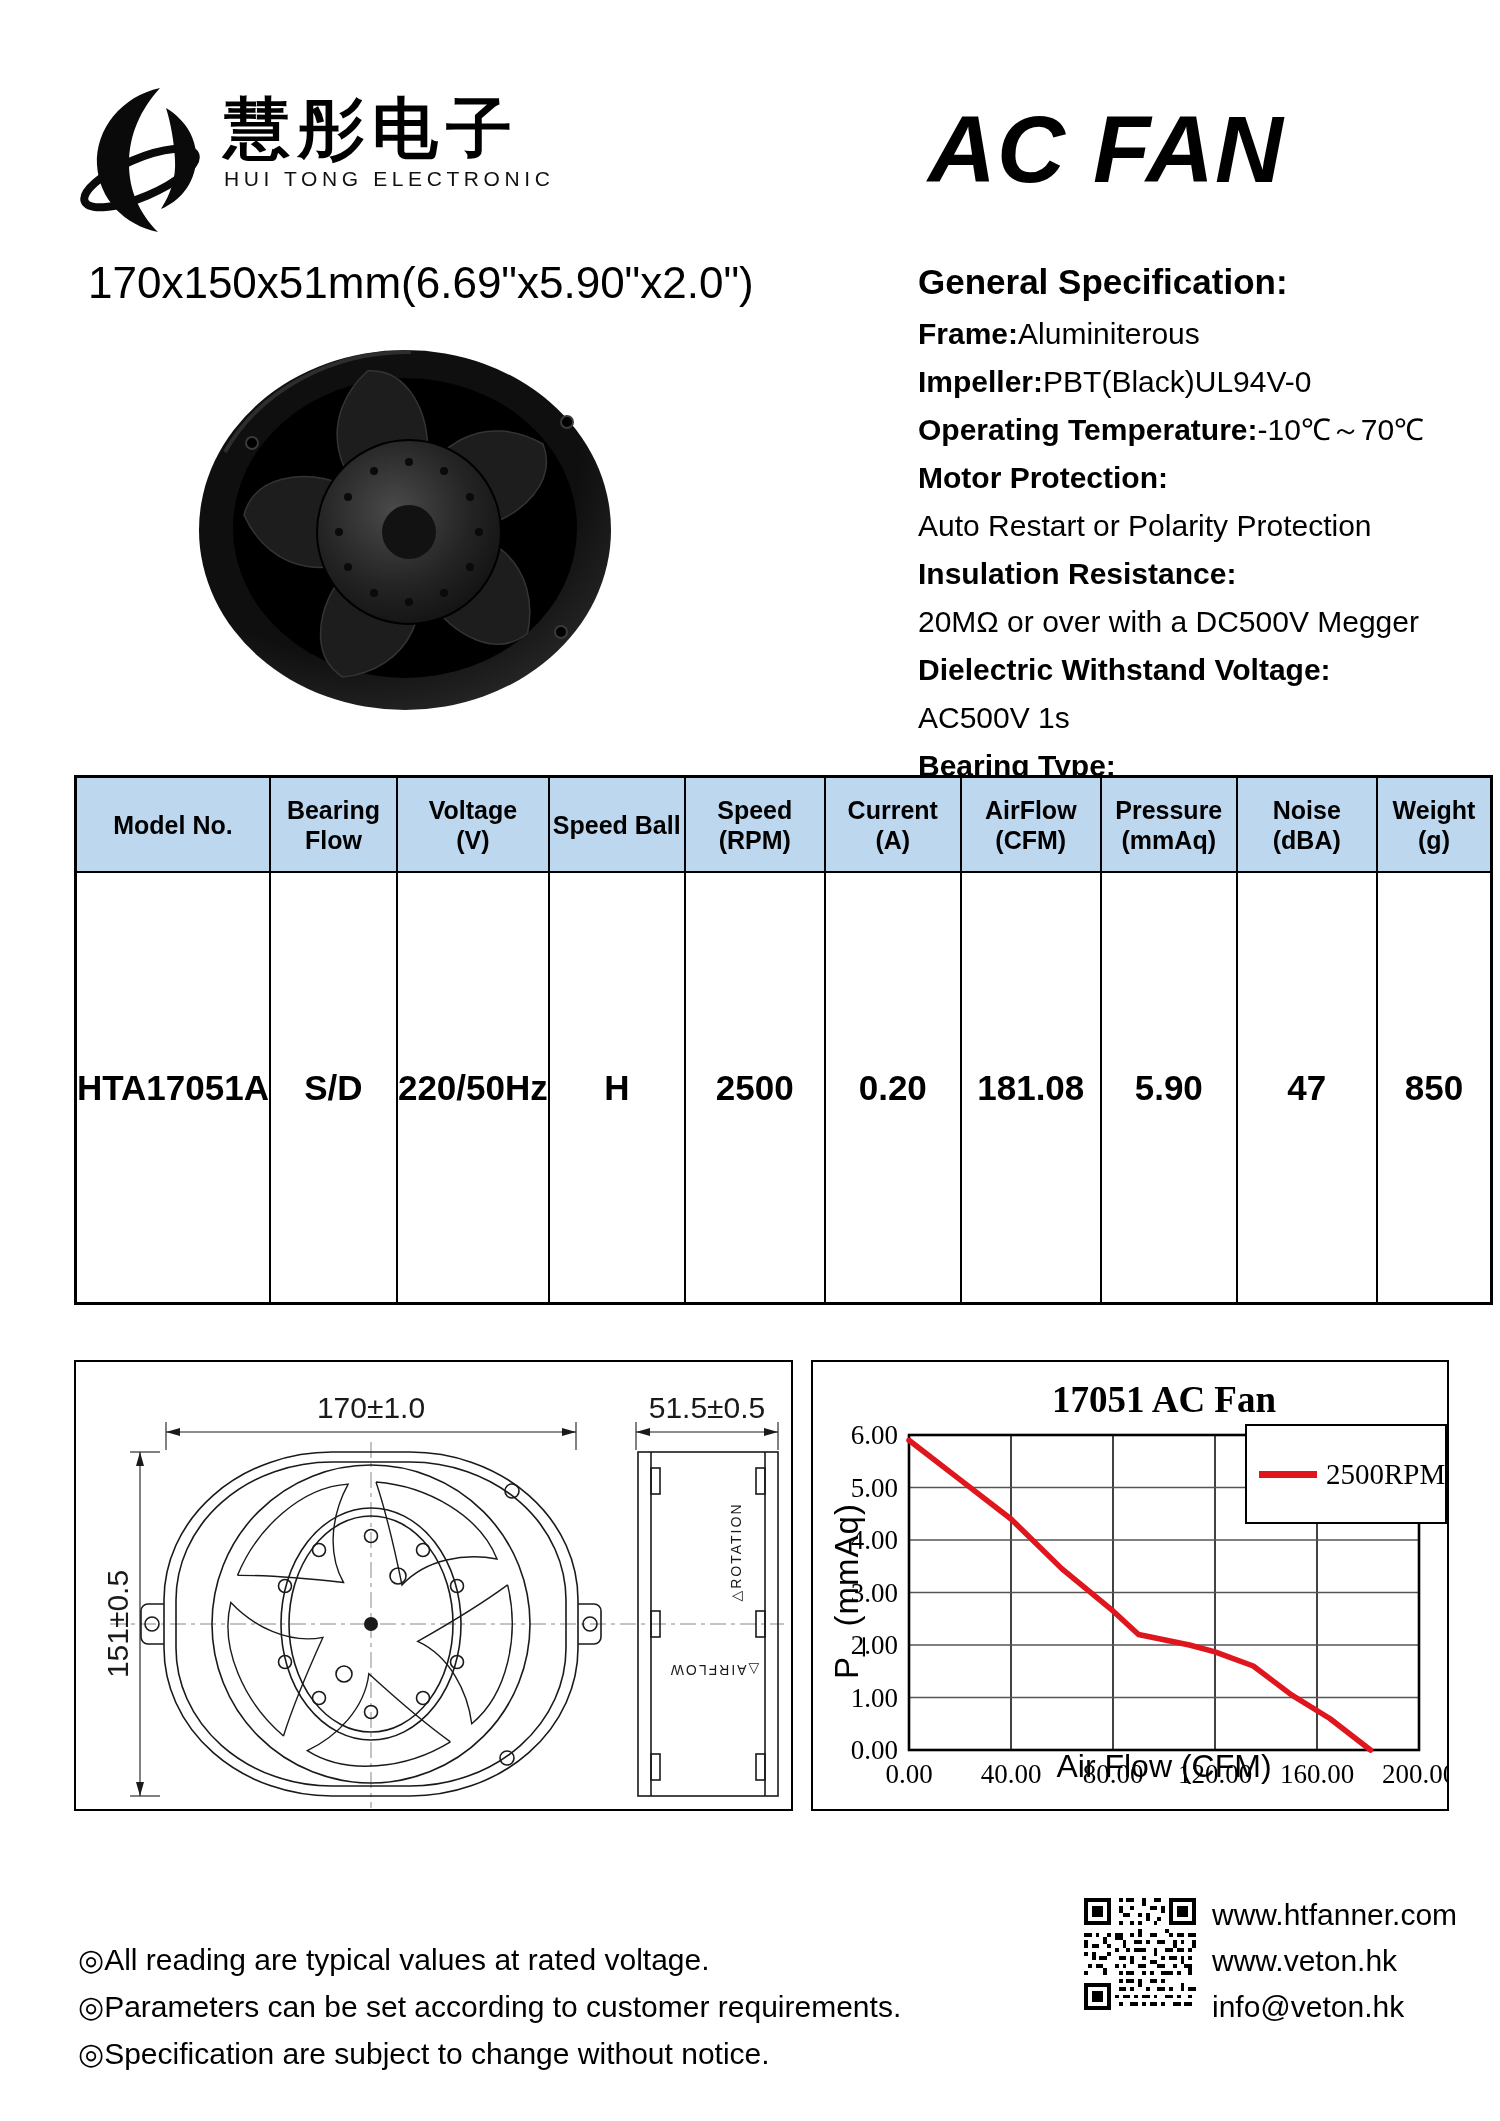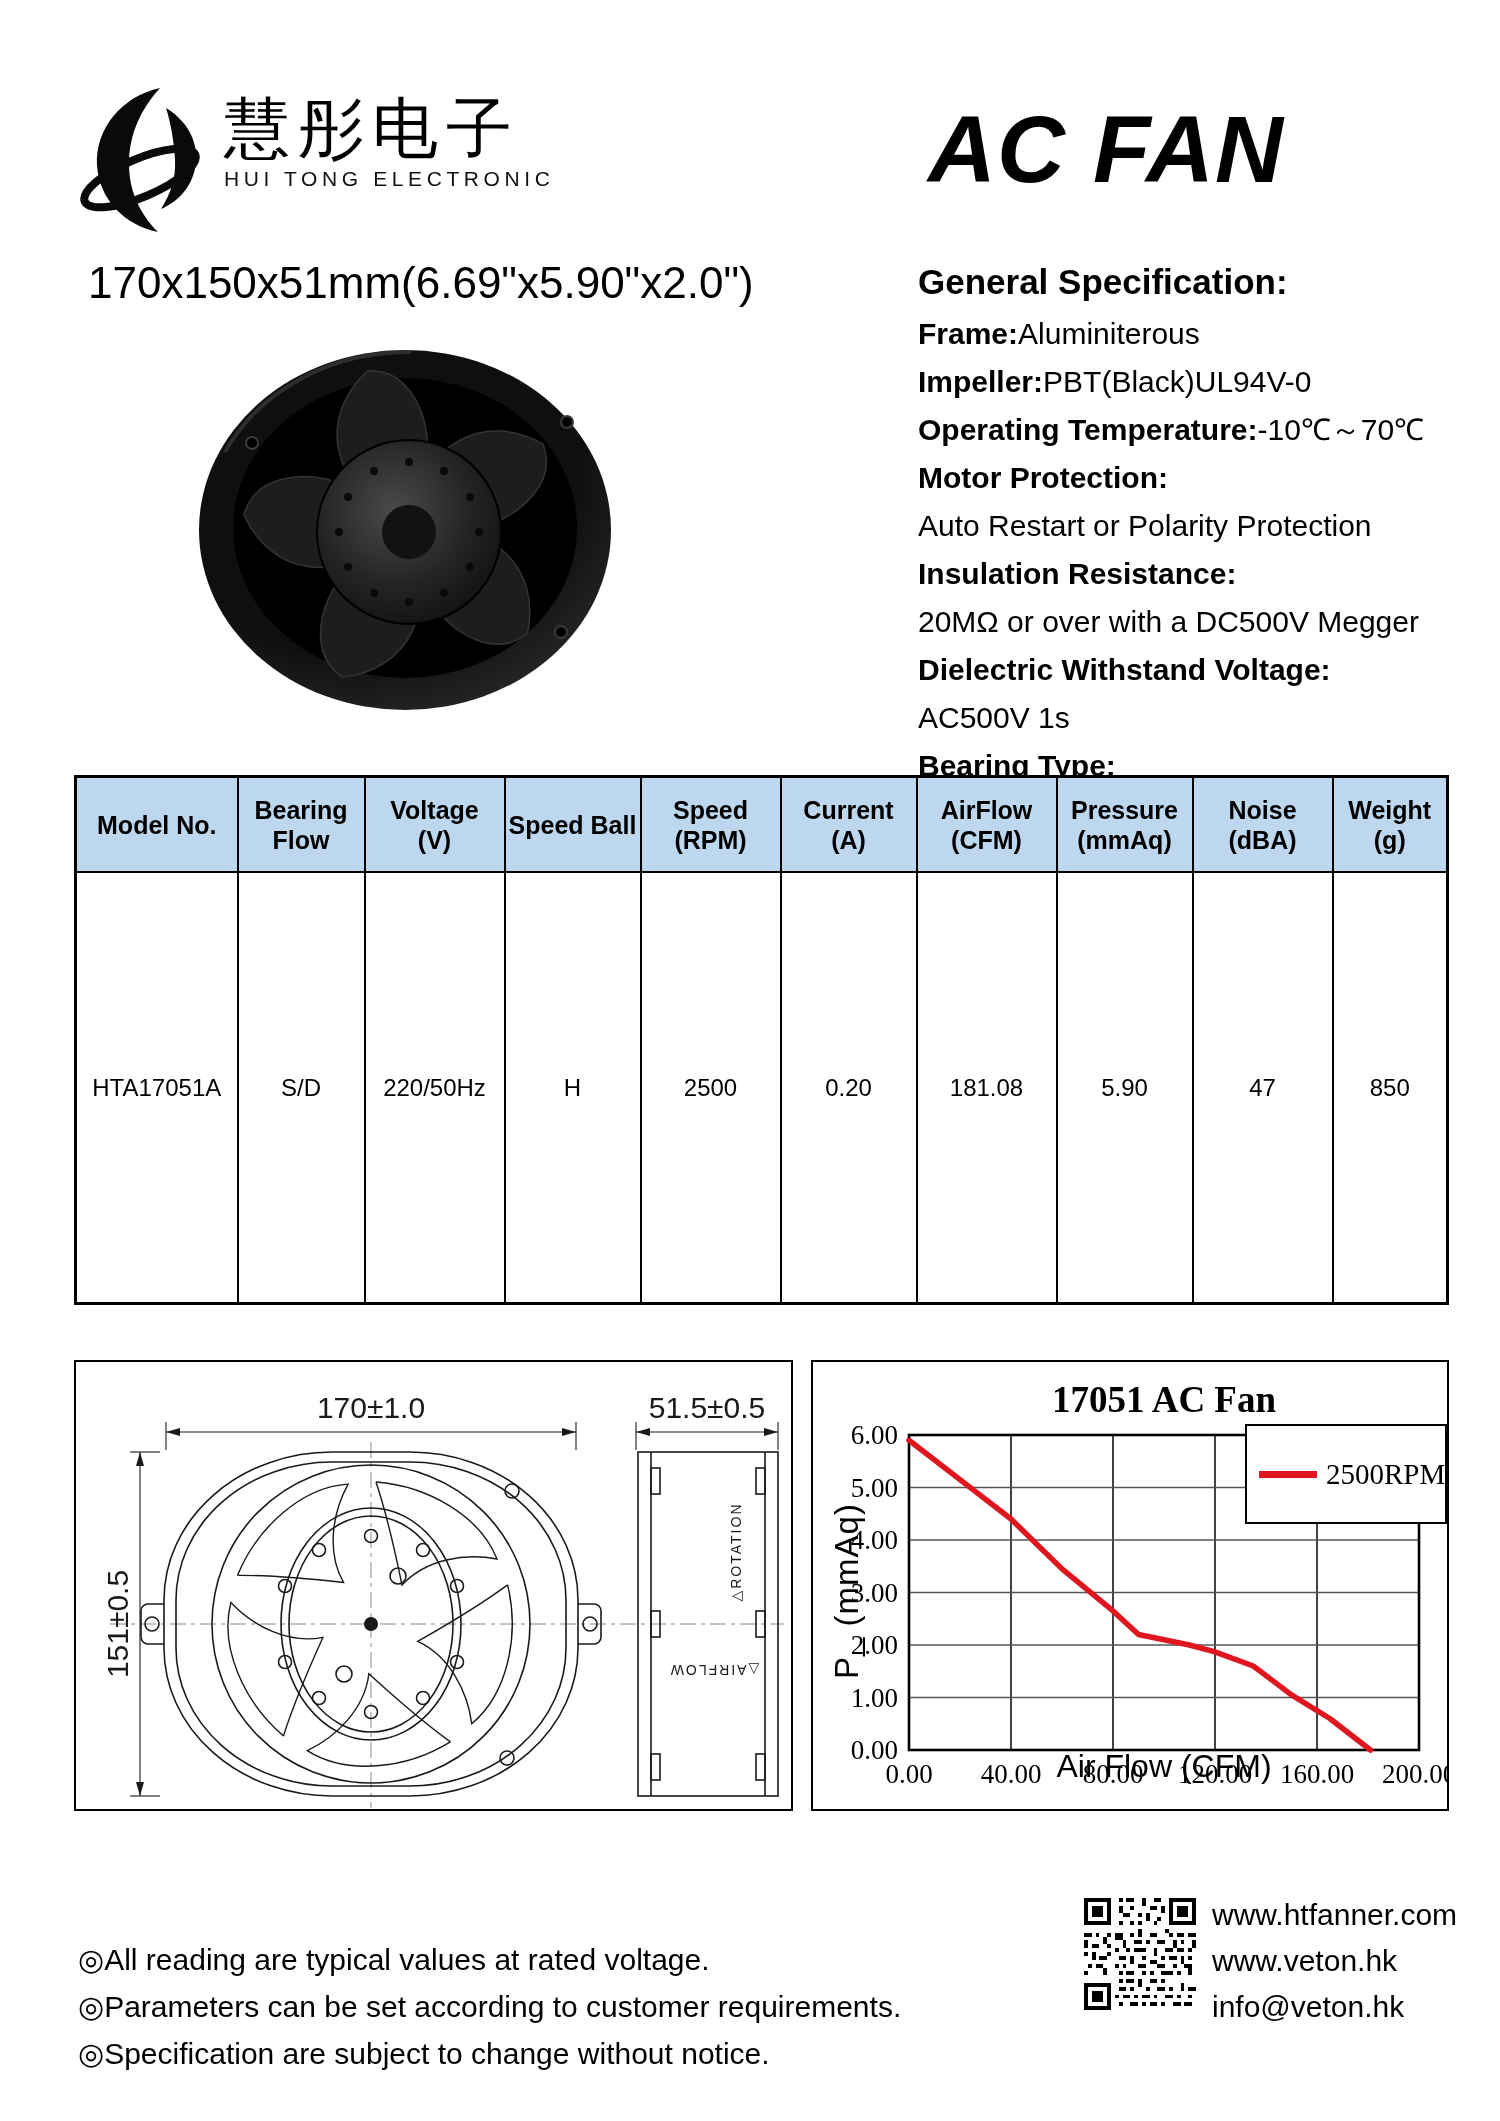--- a/index.html
+++ b/index.html
@@ -4,36 +4,36 @@
 <style>
   html,body { margin:0; padding:0; background:#e8e8e8; }
   .page {
     position:relative; width:1500px; height:2121px; background:#ffffff;
     font-family:"Liberation Sans", sans-serif; color:#000; overflow:hidden;
     margin:0 auto;
   }
   
   .logo-wrap { position:absolute; left:80px; top:86px; display:flex; align-items:flex-start; }
   .logo-text { margin-left:16px; margin-top:8px; }
-  .logo-cn { font-size:66px; font-weight:normal; letter-spacing:8px; line-height:1.05; }
+  .logo-cn { font-size:66px; font-weight:bold; letter-spacing:8px; line-height:1.05; }
   .logo-en { font-size:21px; letter-spacing:4.6px; margin-top:4px; color:#111; }
   .product-title { position:absolute; left:928px; top:96px; font-size:94px; font-weight:bold; font-style:italic; letter-spacing:1px; }
   .dim-text { position:absolute; left:88px; top:258px; font-size:44px; white-space:nowrap; }
   
   .photo { position:absolute; left:195px; top:340px; }
   
   .genspec { position:absolute; left:918px; top:262px; width:575px; }
   .genspec-heading { font-size:35px; font-weight:bold; margin-bottom:8px; }
   .spec-line { font-size:30px; line-height:48px; white-space:nowrap; }
   .spec-line .lbl { font-weight:bold; }
   
   .spec-table { position:absolute; left:74px; top:775px; border-collapse:collapse; table-layout:fixed; border:3px solid #000; }
   .spec-table th, .spec-table td { border:2px solid #000; padding:0; text-align:center; vertical-align:middle; overflow:hidden; }
   .spec-table th { background:#bdd7ee; font-size:25px; font-weight:bold; height:93px; line-height:30px; }
-  .spec-table td { height:429px; font-size:24px; font-weight:normal; }
+  .spec-table td { height:429px; font-size:35px; font-weight:bold; }
   
   .box { position:absolute; border:2px solid #000; background:#fff; }
   #drawing-box { left:74px; top:1360px; width:715px; height:447px; }
   #chart-box  { left:811px; top:1360px; width:634px; height:447px; }
   #chart-svg { position:absolute; left:0; top:0; }
   #chart-svg text { font-family:"Liberation Serif", serif; font-size:27px; fill:#000; }
   #drawing-svg text { font-family:"Liberation Sans", sans-serif; fill:#1a1a1a; }
   .chart-title { position:absolute; left:96px; top:16px; width:510px; text-align:center;
                  font-family:"Liberation Serif", serif; font-size:37px; font-weight:bold; }
   .chart-xlabel { position:absolute; left:96px; top:386px; width:510px; text-align:center; font-size:32px; }

